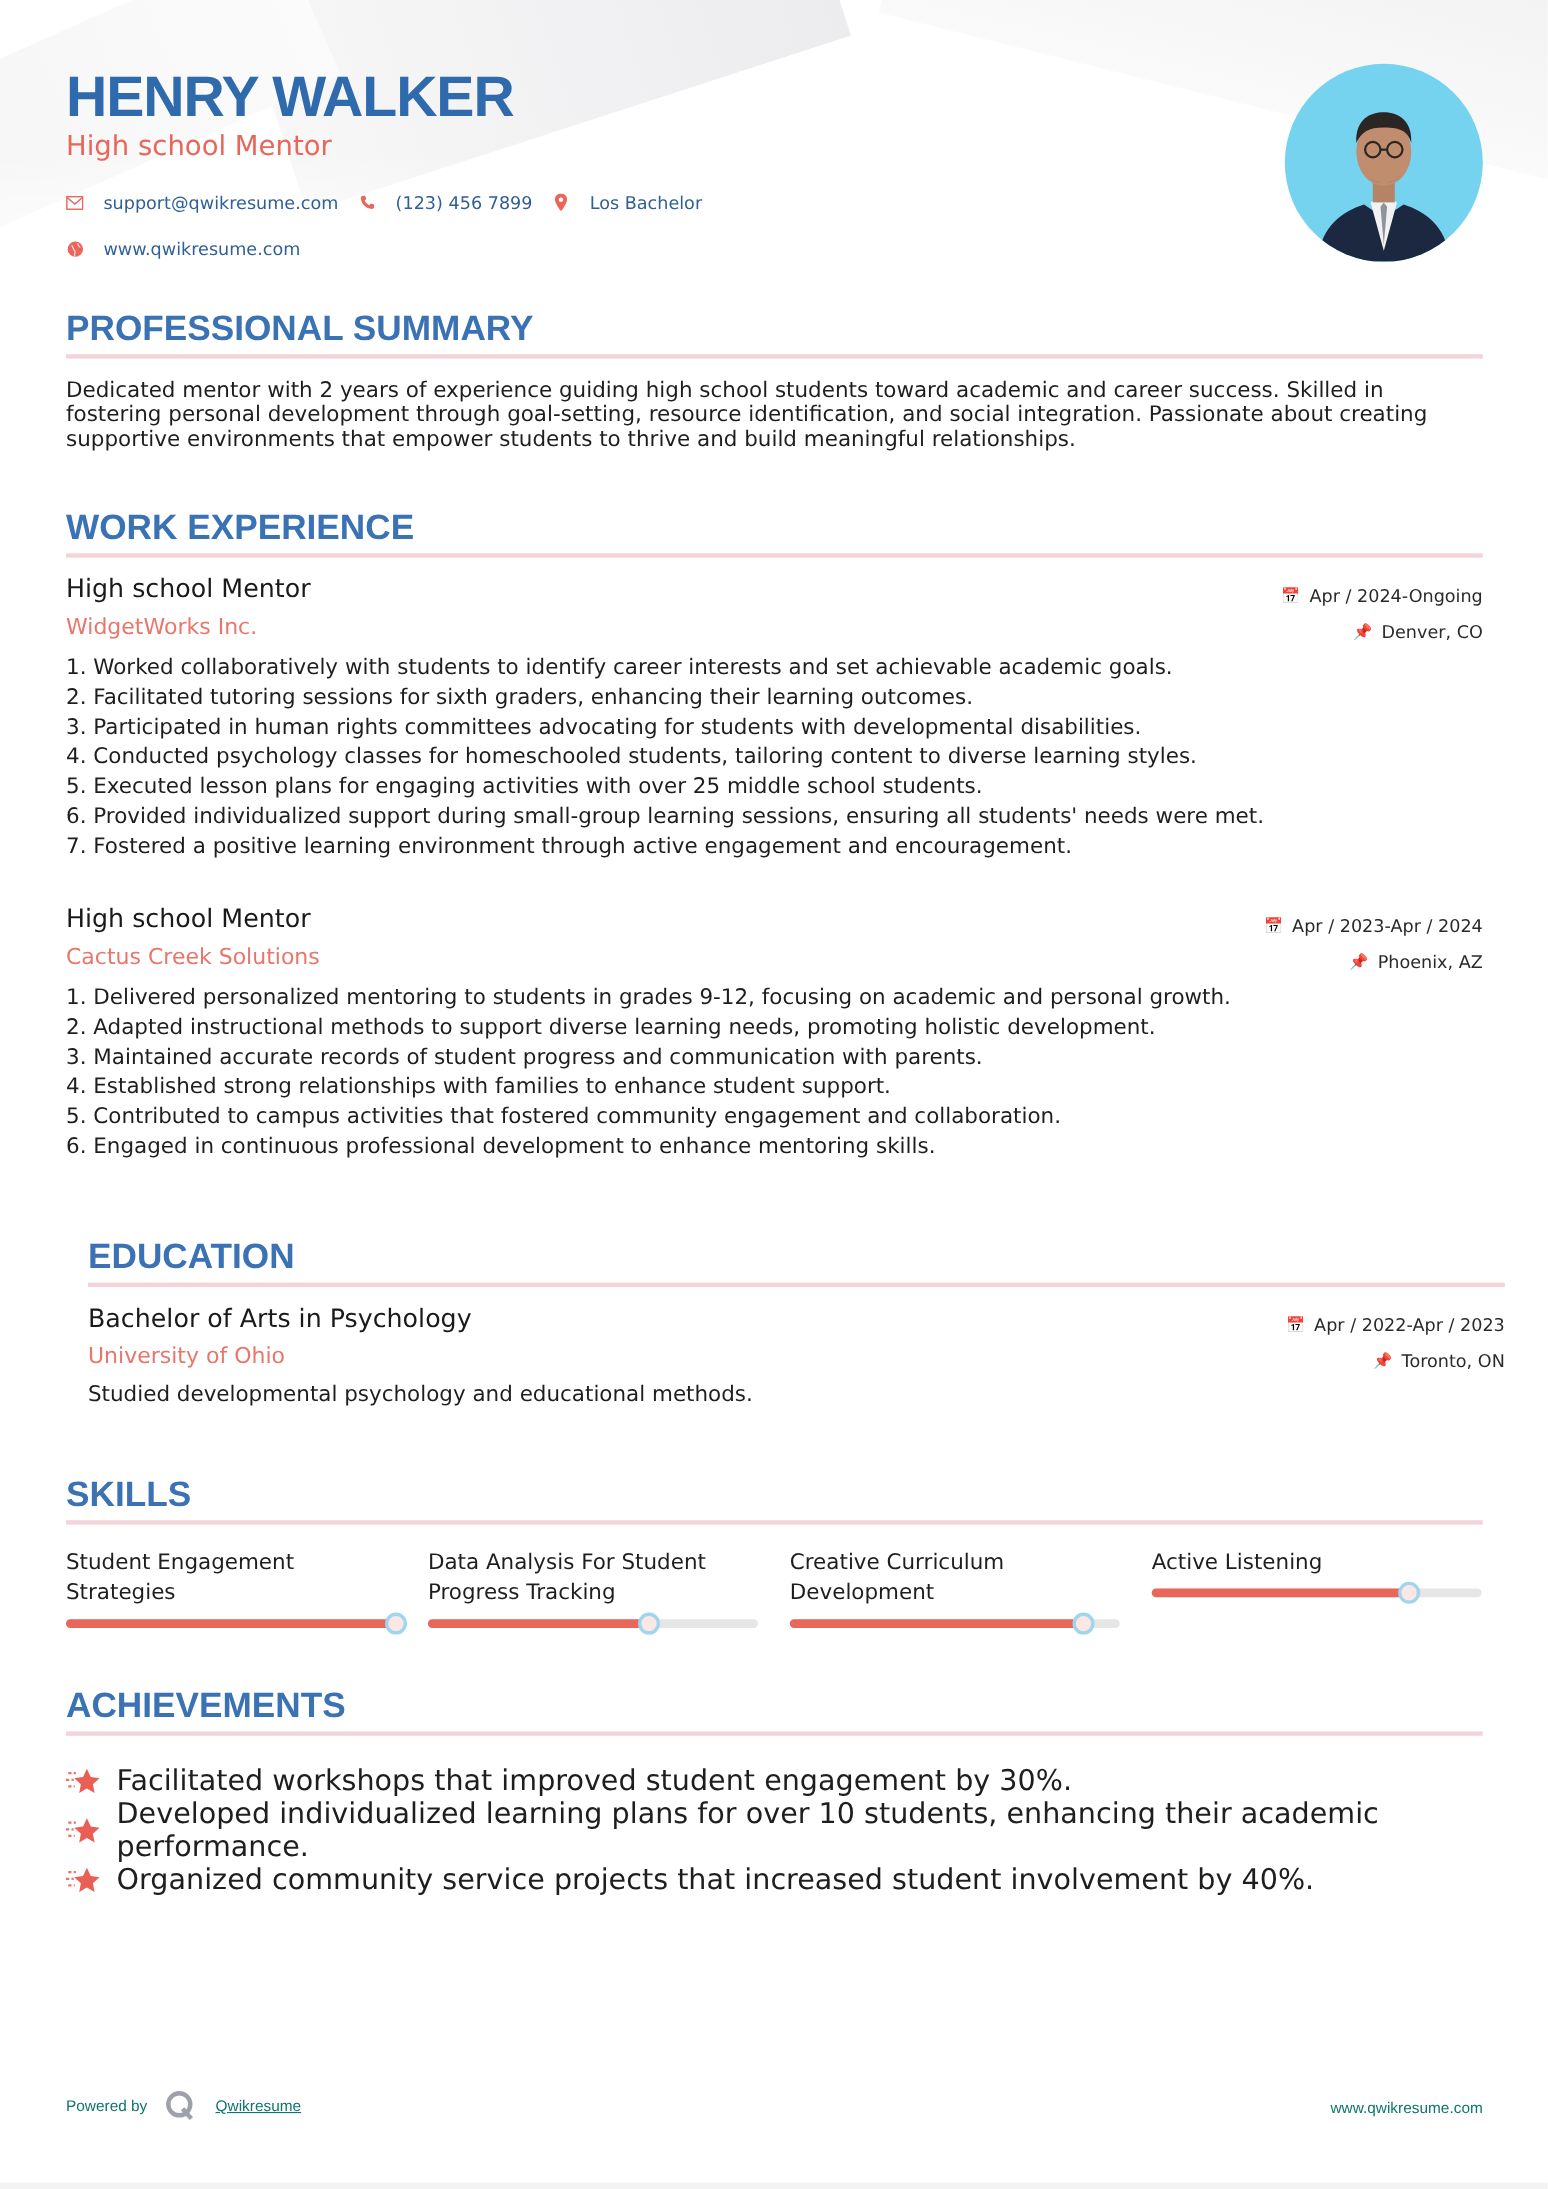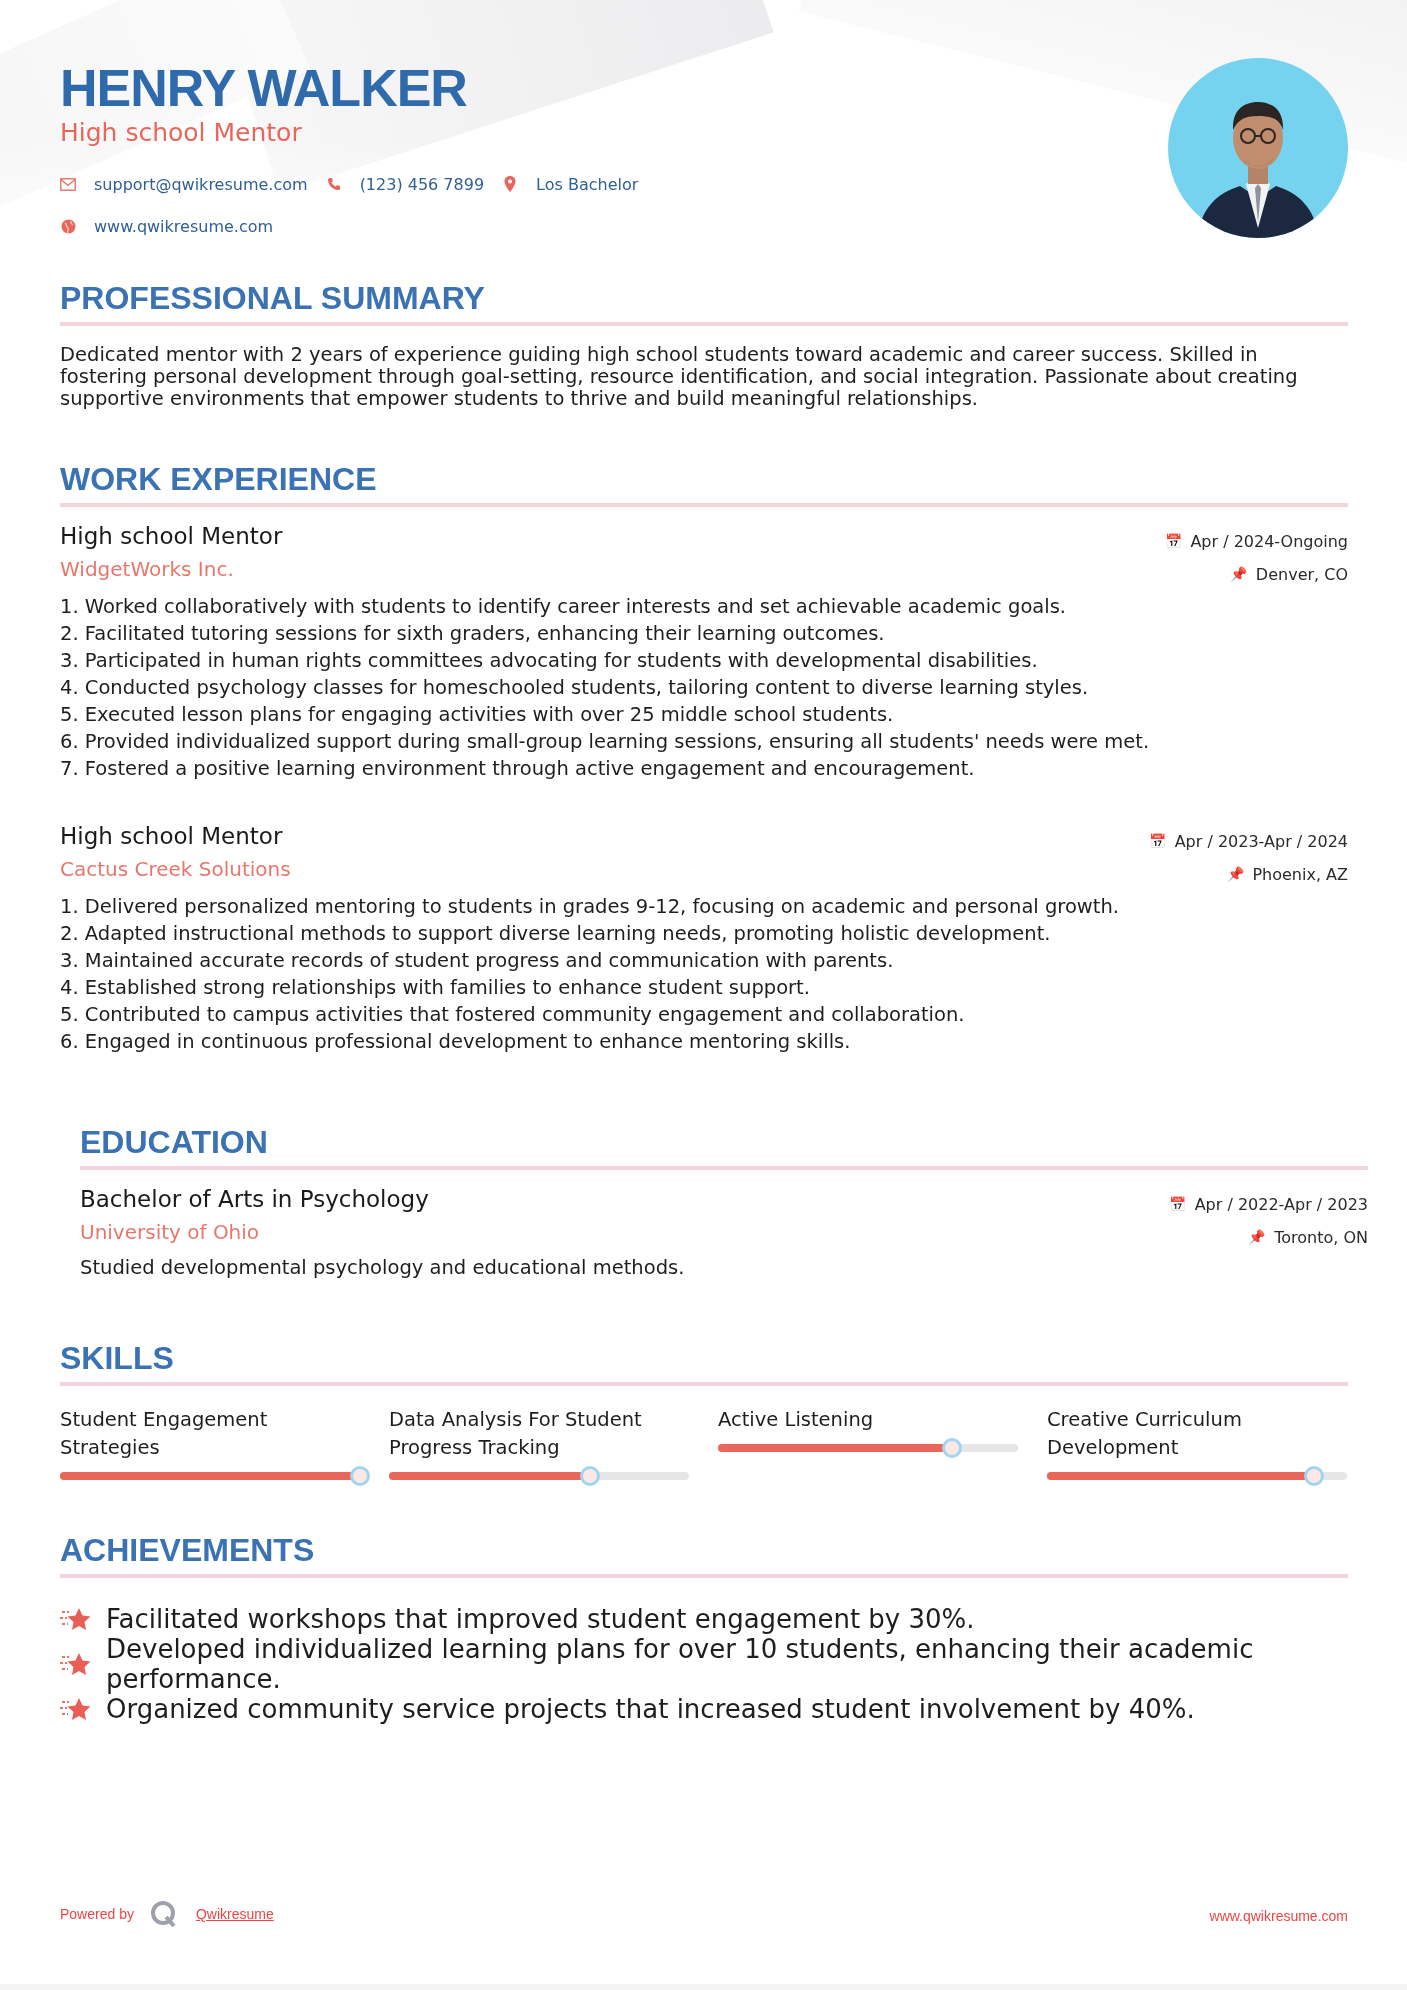--- a/index.html
+++ b/index.html
@@ -63,21 +63,21 @@
   .skill-fill { position: absolute; left: 0; top: 0; height: 8px; background: #e8665a; border-radius: 4px; }
   .skill-knob {
     position: absolute; top: -6px; width: 20px; height: 20px; margin-left: -10px;
     border-radius: 50%; background: #fbe7e4; border: 3px solid #9fd5ee;
   }
 
   .ach-list { margin-top: 18px; }
   .ach { display: flex; align-items: center; height: 45px; font-size: 26px; color: #1e1e1e; }
   .ach .ic { width: 32px; height: 28px; margin-right: 14px; position: relative; }
 
-  .footer { position: absolute; left: 60px; top: 1900px; width: 1288px; height: 30px; font-family: "Liberation Sans", sans-serif; font-size: 14px; color: #ef4444; }
+  .footer { position: absolute; left: 60px; top: 1900px; width: 1288px; height: 30px; font-family: "Liberation Sans", sans-serif; font-size: 14px; color: #0f766e; }
   .footer .left { position: absolute; left: 0; top: 0; display: flex; align-items: center; }
   .footer .logo { width: 28px; height: 28px; margin: 0 18px 0 16px; }
   .footer .brand { text-decoration: underline; }
   .footer .right { position: absolute; right: 0; top: 8px; }
   .bottom-strip { position: absolute; left: 0; top: 1984px; width: 1407px; height: 6px; background: #f3f3f3; }
 </style>
 </head>
 <body>
 
 <div class="bg-art">
@@ -240,32 +240,32 @@
     </div>
     <div class="skill">
       <div class="skill-name">Data Analysis For Student</div>
       <div class="skill-name">Progress Tracking</div>
       <div class="skill-track" style="top:66px;">
         <div class="skill-fill" style="width:67%;"></div>
         <div class="skill-knob" style="left:67%;"></div>
       </div>
     </div>
     <div class="skill">
-      <div class="skill-name">Active Listening</div>
-      <div class="skill-track" style="top:38px;">
-        <div class="skill-fill" style="width:78%;"></div>
-        <div class="skill-knob" style="left:78%;"></div>
-      </div>
-    </div>
-    <div class="skill">
       <div class="skill-name">Creative Curriculum</div>
       <div class="skill-name">Development</div>
       <div class="skill-track" style="top:66px;">
         <div class="skill-fill" style="width:89%;"></div>
         <div class="skill-knob" style="left:89%;"></div>
+      </div>
+    </div>
+    <div class="skill">
+      <div class="skill-name">Active Listening</div>
+      <div class="skill-track" style="top:38px;">
+        <div class="skill-fill" style="width:78%;"></div>
+        <div class="skill-knob" style="left:78%;"></div>
       </div>
     </div>
   </div>
 </div>
 
 <div class="section" style="top:1532px;">
   <div class="section-title">ACHIEVEMENTS</div>
   <div class="rule"></div>
   <div class="ach-list">
     <div class="ach">

